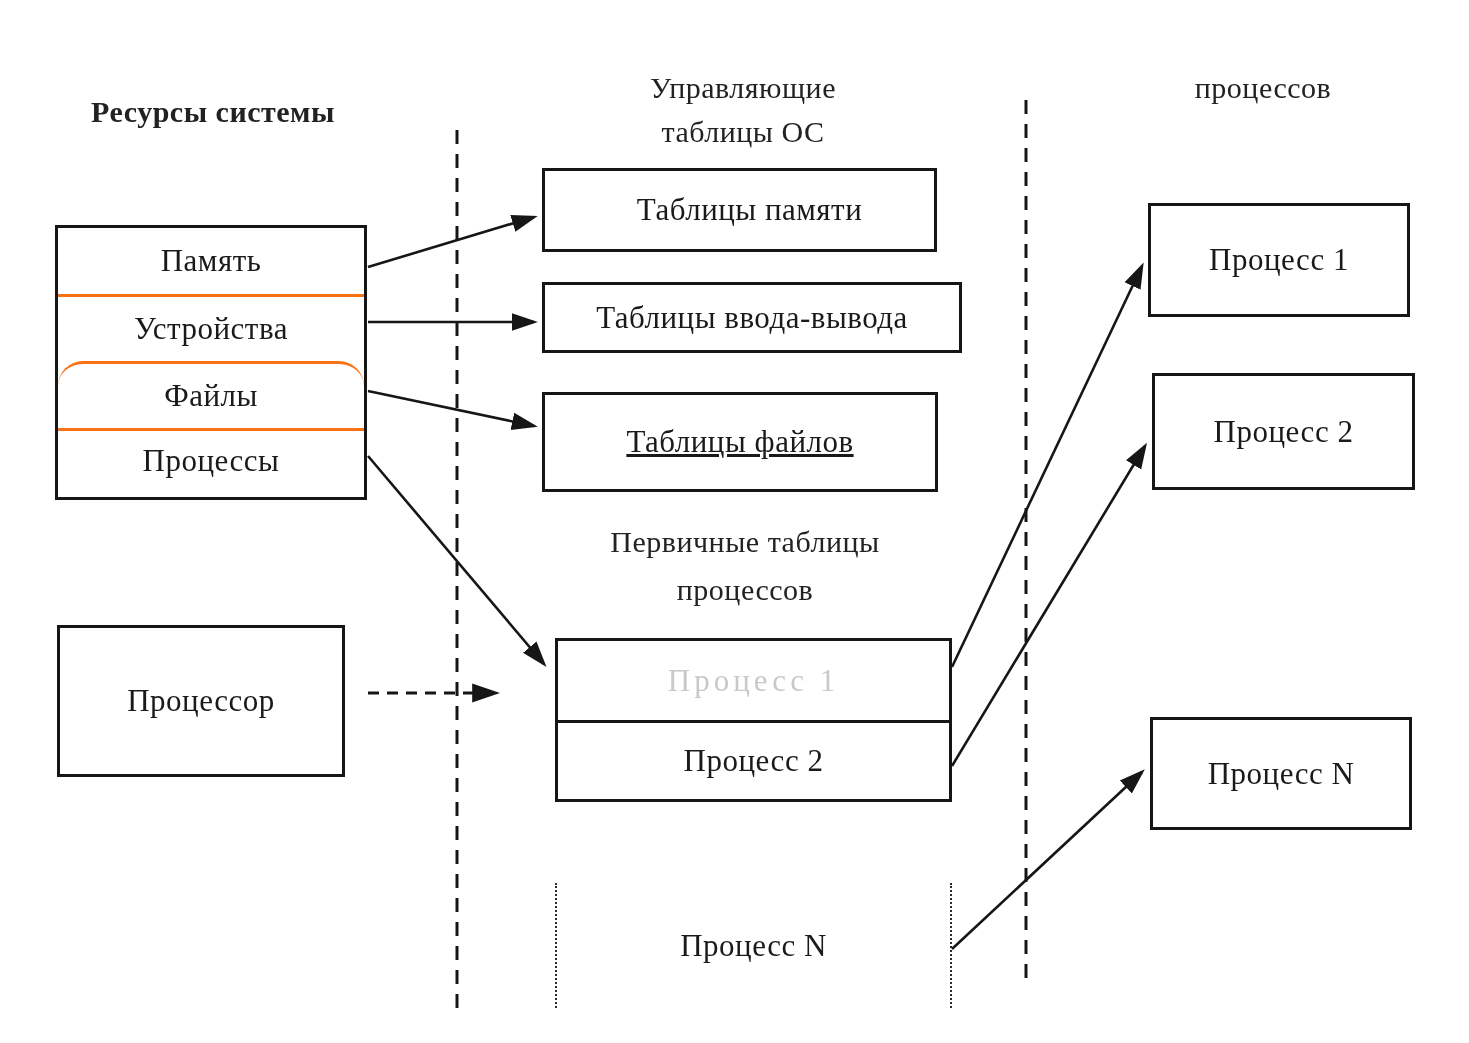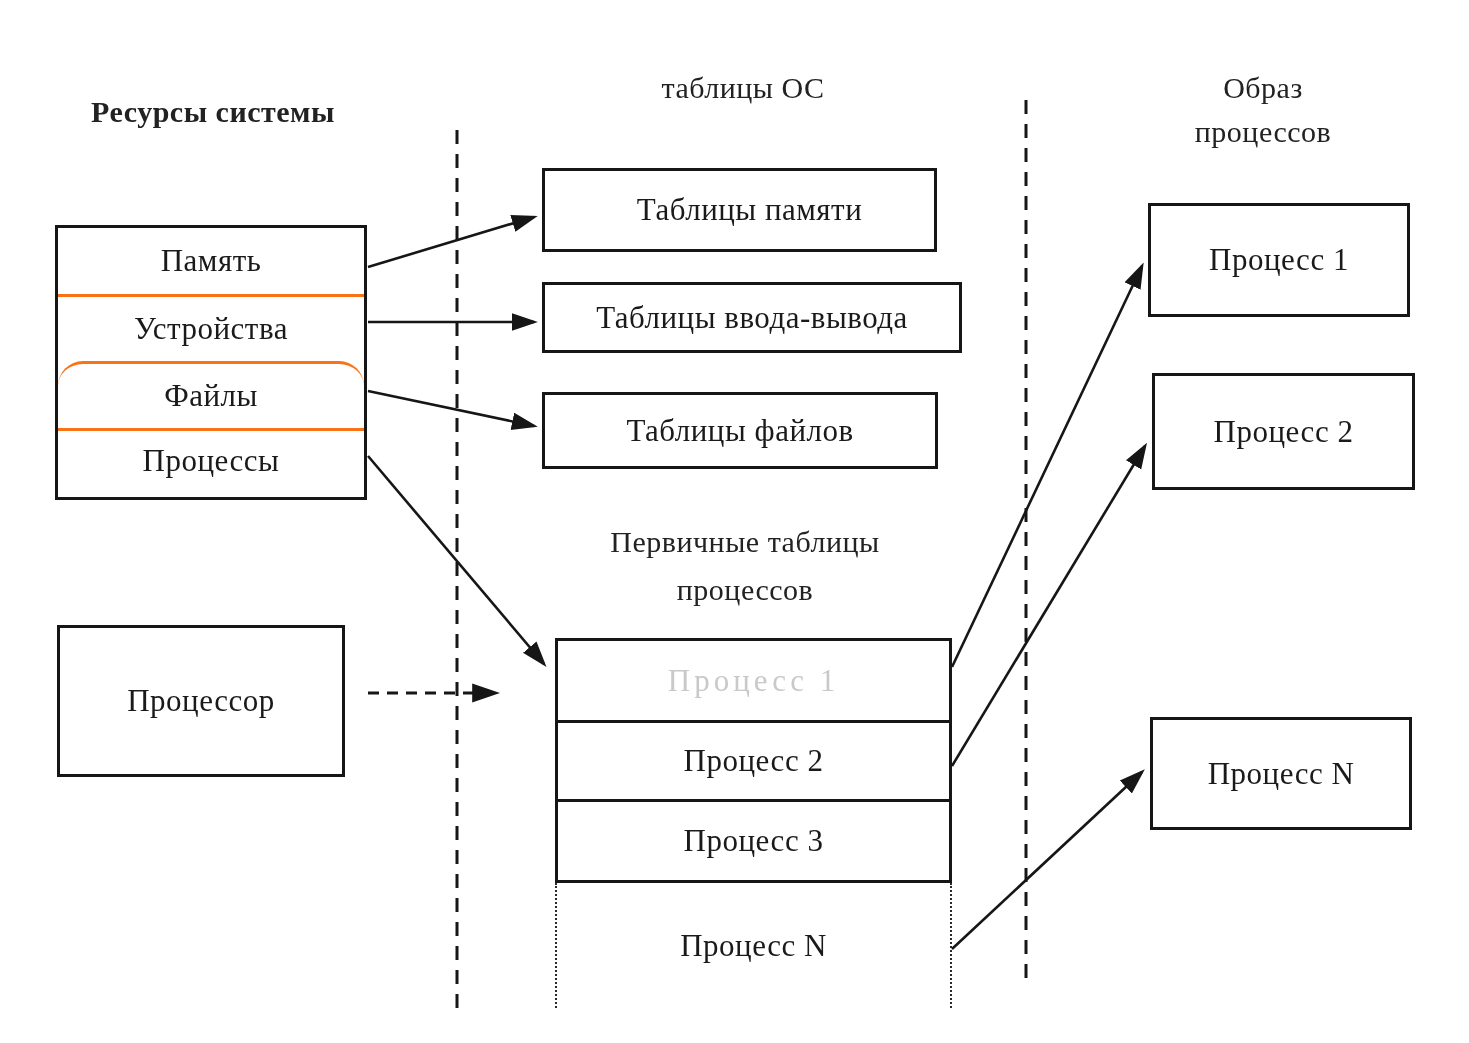--- a/index.html
+++ b/index.html
@@ -73,49 +73,48 @@
   svg.overlay{position:absolute;left:0;top:0;pointer-events:none;}
 </style>
 </head>
 <body>
 
 <div id="canvas">
 
   <div class="heading" style="left:38px;top:90px;width:350px;font-weight:bold;">Ресурсы системы</div>
 
   <div class="heading" style="left:593px;top:66px;width:300px;">
+    <div>Управляющие</div>
     <div>таблицы ОС</div>
   </div>
 
   <div class="heading" style="left:1113px;top:66px;width:300px;">
-    <div>Образ</div>
     <div>процессов</div>
   </div>
 
   <div class="heading" style="left:555px;top:518px;width:380px;line-height:1.6;">
     <div>Первичные таблицы</div>
     <div>процессов</div>
   </div>
 
   <div class="stack" style="left:55px;top:225px;width:312px;height:275px;">
     <div class="row" style="height:66px;border-radius:10px;">Память</div>
     <div class="row" style="height:67px;">Устройства</div>
     <div class="row" style="height:67px;border-radius:25px;">Файлы</div>
     <div class="row" style="height:63px;">Процессы</div>
   </div>
 
   <div class="box" style="left:57px;top:625px;width:288px;height:152px;">Процессор</div>
 
   <div class="box" style="left:542px;top:168px;width:395px;height:84px;padding-left:20px;">Таблицы памяти</div>
   <div class="box" style="left:542px;top:282px;width:420px;height:71px;">Таблицы ввода-вывода</div>
-  <div class="box" style="left:542px;top:392px;width:396px;height:77px;">Таблицы файлов</div>
+  <div class="box" style="left:542px;top:392px;width:396px;height:100px;text-decoration:underline;">Таблицы файлов</div>
 
   <div class="ptrow faint" style="left:555px;top:638px;width:397px;height:85px;">Процесс 1</div>
   <div class="ptrow" style="left:555px;top:720px;width:397px;height:82px;">Процесс 2</div>
-  <div class="ptrow" style="left:555px;top:799px;width:397px;height:84px;">Процесс 3</div>
   <div class="ptrow-open" style="left:555px;top:883px;width:397px;height:125px;">Процесс N</div>
 
   <div class="box" style="left:1148px;top:203px;width:262px;height:114px;">Процесс 1</div>
   <div class="box" style="left:1152px;top:373px;width:263px;height:117px;">Процесс 2</div>
   <div class="box" style="left:1150px;top:717px;width:262px;height:113px;">Процесс N</div>
 
   <svg class="overlay" width="1469" height="1043" viewBox="0 0 1469 1043">
     <defs>
       <marker id="ah" markerWidth="10" markerHeight="8" refX="8.5" refY="4" orient="auto" markerUnits="strokeWidth">
         <polygon points="0 0.6, 10 4, 0 7.4" fill="#161616"></polygon>

